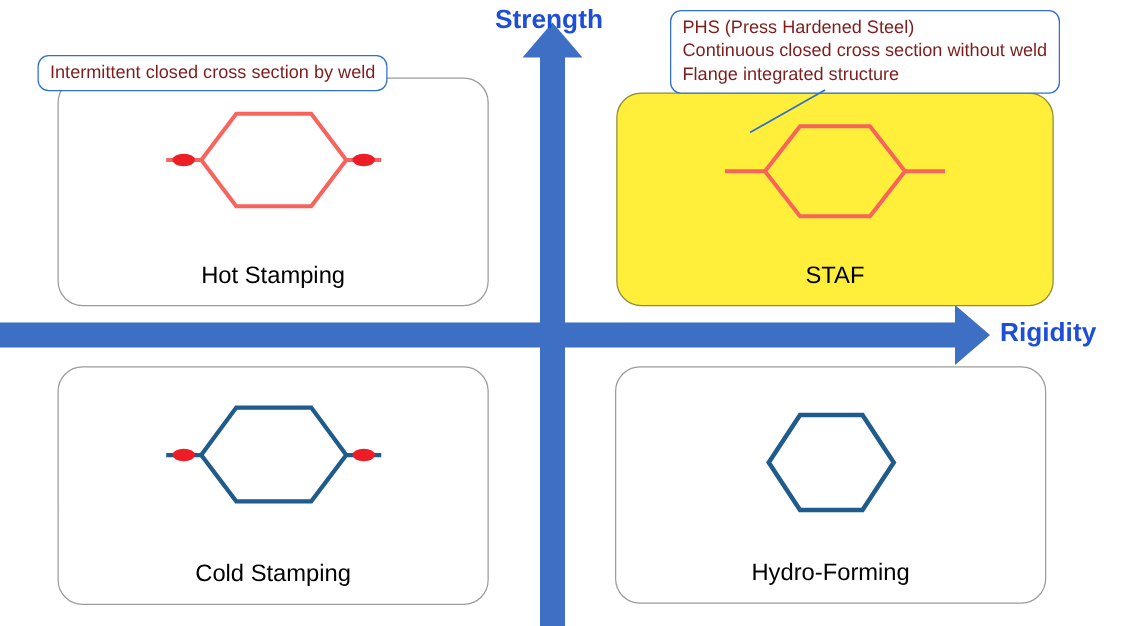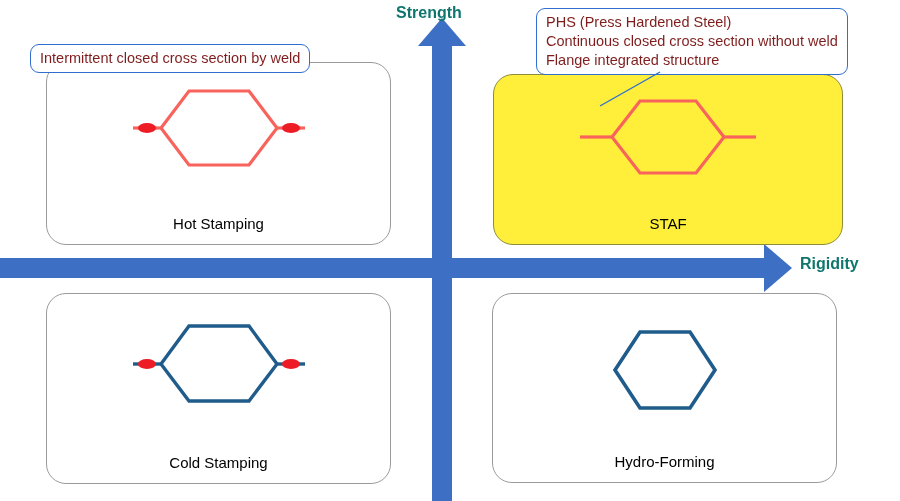--- a/index.html
+++ b/index.html
@@ -51,22 +51,22 @@
     top: 244px;
     width: 0;
     height: 0;
     border-top: 24px solid transparent;
     border-bottom: 24px solid transparent;
     border-left: 28px solid #3d6fc4;
   }
   .axis-label {
     position: absolute;
     font-weight: bold;
-    font-size: 16px;
-    color: #0f766e;
+    font-size: 21px;
+    color: #1d4ed8;
     white-space: nowrap;
   }
   .axis-label.strength { left: 396px; top: 4px; }
   .axis-label.rigidity { left: 800px; top: 255px; text-align: right; }
 
   
   .quad {
     position: absolute;
     border: 1.6px solid #9b9b9b;
     border-radius: 20px;
@@ -76,21 +76,21 @@
   .quad.highlight {
     background: #ffef3a;
     border-color: #8c8c3a;
   }
   .quad-title {
     position: absolute;
     left: 0;
     right: 0;
     bottom: 12px;
     text-align: center;
-    font-size: 15px;
+    font-size: 19px;
     color: #000000;
   }
   .quad-art {
     position: absolute;
     left: 0;
     right: 0;
     top: 10px;
     bottom: 44px;
   }
   .quad-art svg { display: block; margin: 0 auto; }

